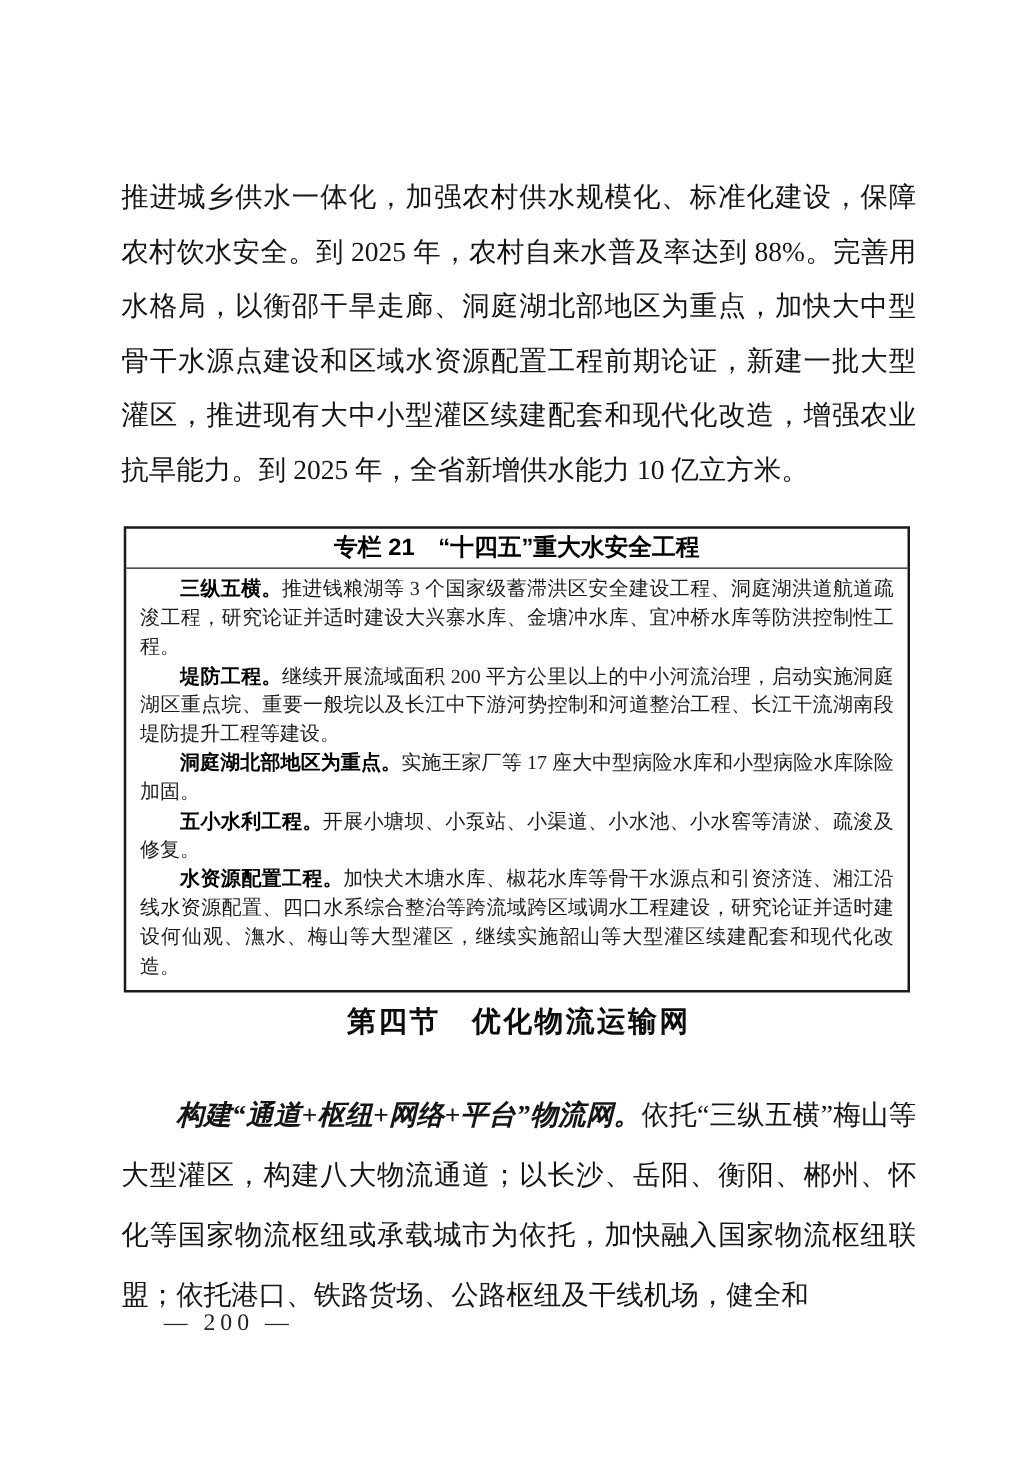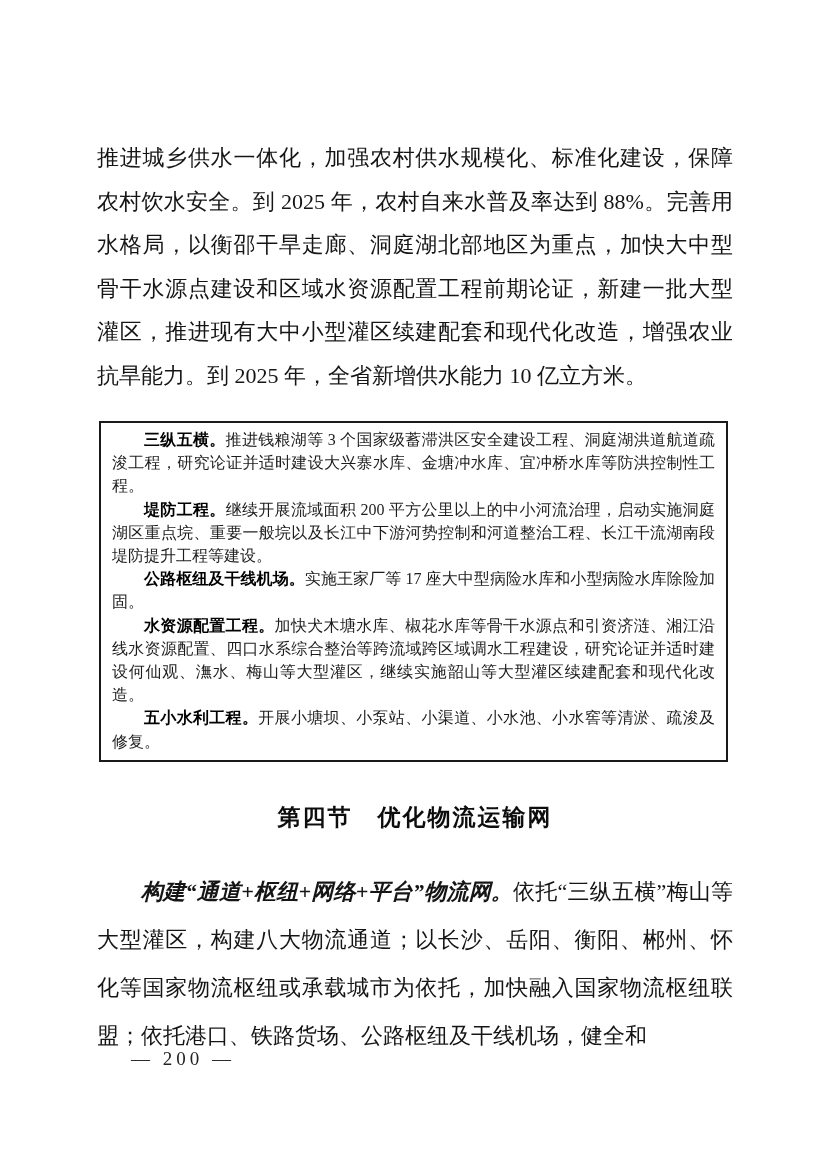--- a/index.html
+++ b/index.html
@@ -96,26 +96,27 @@
   }
 </style>
 </head>
 <body>
 
 <div class="page">
 
   <p class="body-para para-1">推进城乡供水一体化，加强农村供水规模化、标准化建设，保障农村饮水安全。到 2025 年，农村自来水普及率达到 88%。完善用水格局，以衡邵干旱走廊、洞庭湖北部地区为重点，加快大中型骨干水源点建设和区域水资源配置工程前期论证，新建一批大型灌区，推进现有大中小型灌区续建配套和现代化改造，增强农业抗旱能力。到 2025 年，全省新增供水能力 10 亿立方米。</p>
 
   <div class="column-box">
+    <div class="column-header">专栏 21　“十四五”重大水安全工程</div>
     <div class="column-body">
       <p class="column-item"><span class="item-label">三纵五横。</span><span>推进钱粮湖等 3 个国家级蓄滞洪区安全建设工程、洞庭湖洪道航道疏浚工程，研究论证并适时建设大兴寨水库、金塘冲水库、宜冲桥水库等防洪控制性工程。</span></p>
       <p class="column-item"><span class="item-label">堤防工程。</span><span>继续开展流域面积 200 平方公里以上的中小河流治理，启动实施洞庭湖区重点垸、重要一般垸以及长江中下游河势控制和河道整治工程、长江干流湖南段堤防提升工程等建设。</span></p>
-      <p class="column-item"><span class="item-label">公路枢纽及干线机场。</span><span>实施王家厂等 17 座大中型病险水库和小型病险水库除险加固。</span></p>
+      <p class="column-item"><span class="item-label">洞庭湖北部地区为重点。</span><span>实施王家厂等 17 座大中型病险水库和小型病险水库除险加固。</span></p>
+      <p class="column-item"><span class="item-label">五小水利工程。</span><span>开展小塘坝、小泵站、小渠道、小水池、小水窖等清淤、疏浚及修复。</span></p>
       <p class="column-item"><span class="item-label">水资源配置工程。</span><span>加快犬木塘水库、椒花水库等骨干水源点和引资济涟、湘江沿线水资源配置、四口水系综合整治等跨流域跨区域调水工程建设，研究论证并适时建设何仙观、潕水、梅山等大型灌区，继续实施韶山等大型灌区续建配套和现代化改造。</span></p>
-      <p class="column-item"><span class="item-label">五小水利工程。</span><span>开展小塘坝、小泵站、小渠道、小水池、小水窖等清淤、疏浚及修复。</span></p>
     </div>
   </div>
 
   <h2 class="section-heading">第四节　优化物流运输网</h2>
 
   <p class="body-para para-2"><span class="lead-bold">构建“通道+枢纽+网络+平台”物流网。</span><span>依托“三纵五横”梅山等大型灌区，构建八大物流通道；以长沙、岳阳、衡阳、郴州、怀化等国家物流枢纽或承载城市为依托，加快融入国家物流枢纽联盟；依托港口、铁路货场、公路枢纽及干线机场，健全和</span></p>
 
   <div class="page-number">— 200 —</div>
 
 </div>

